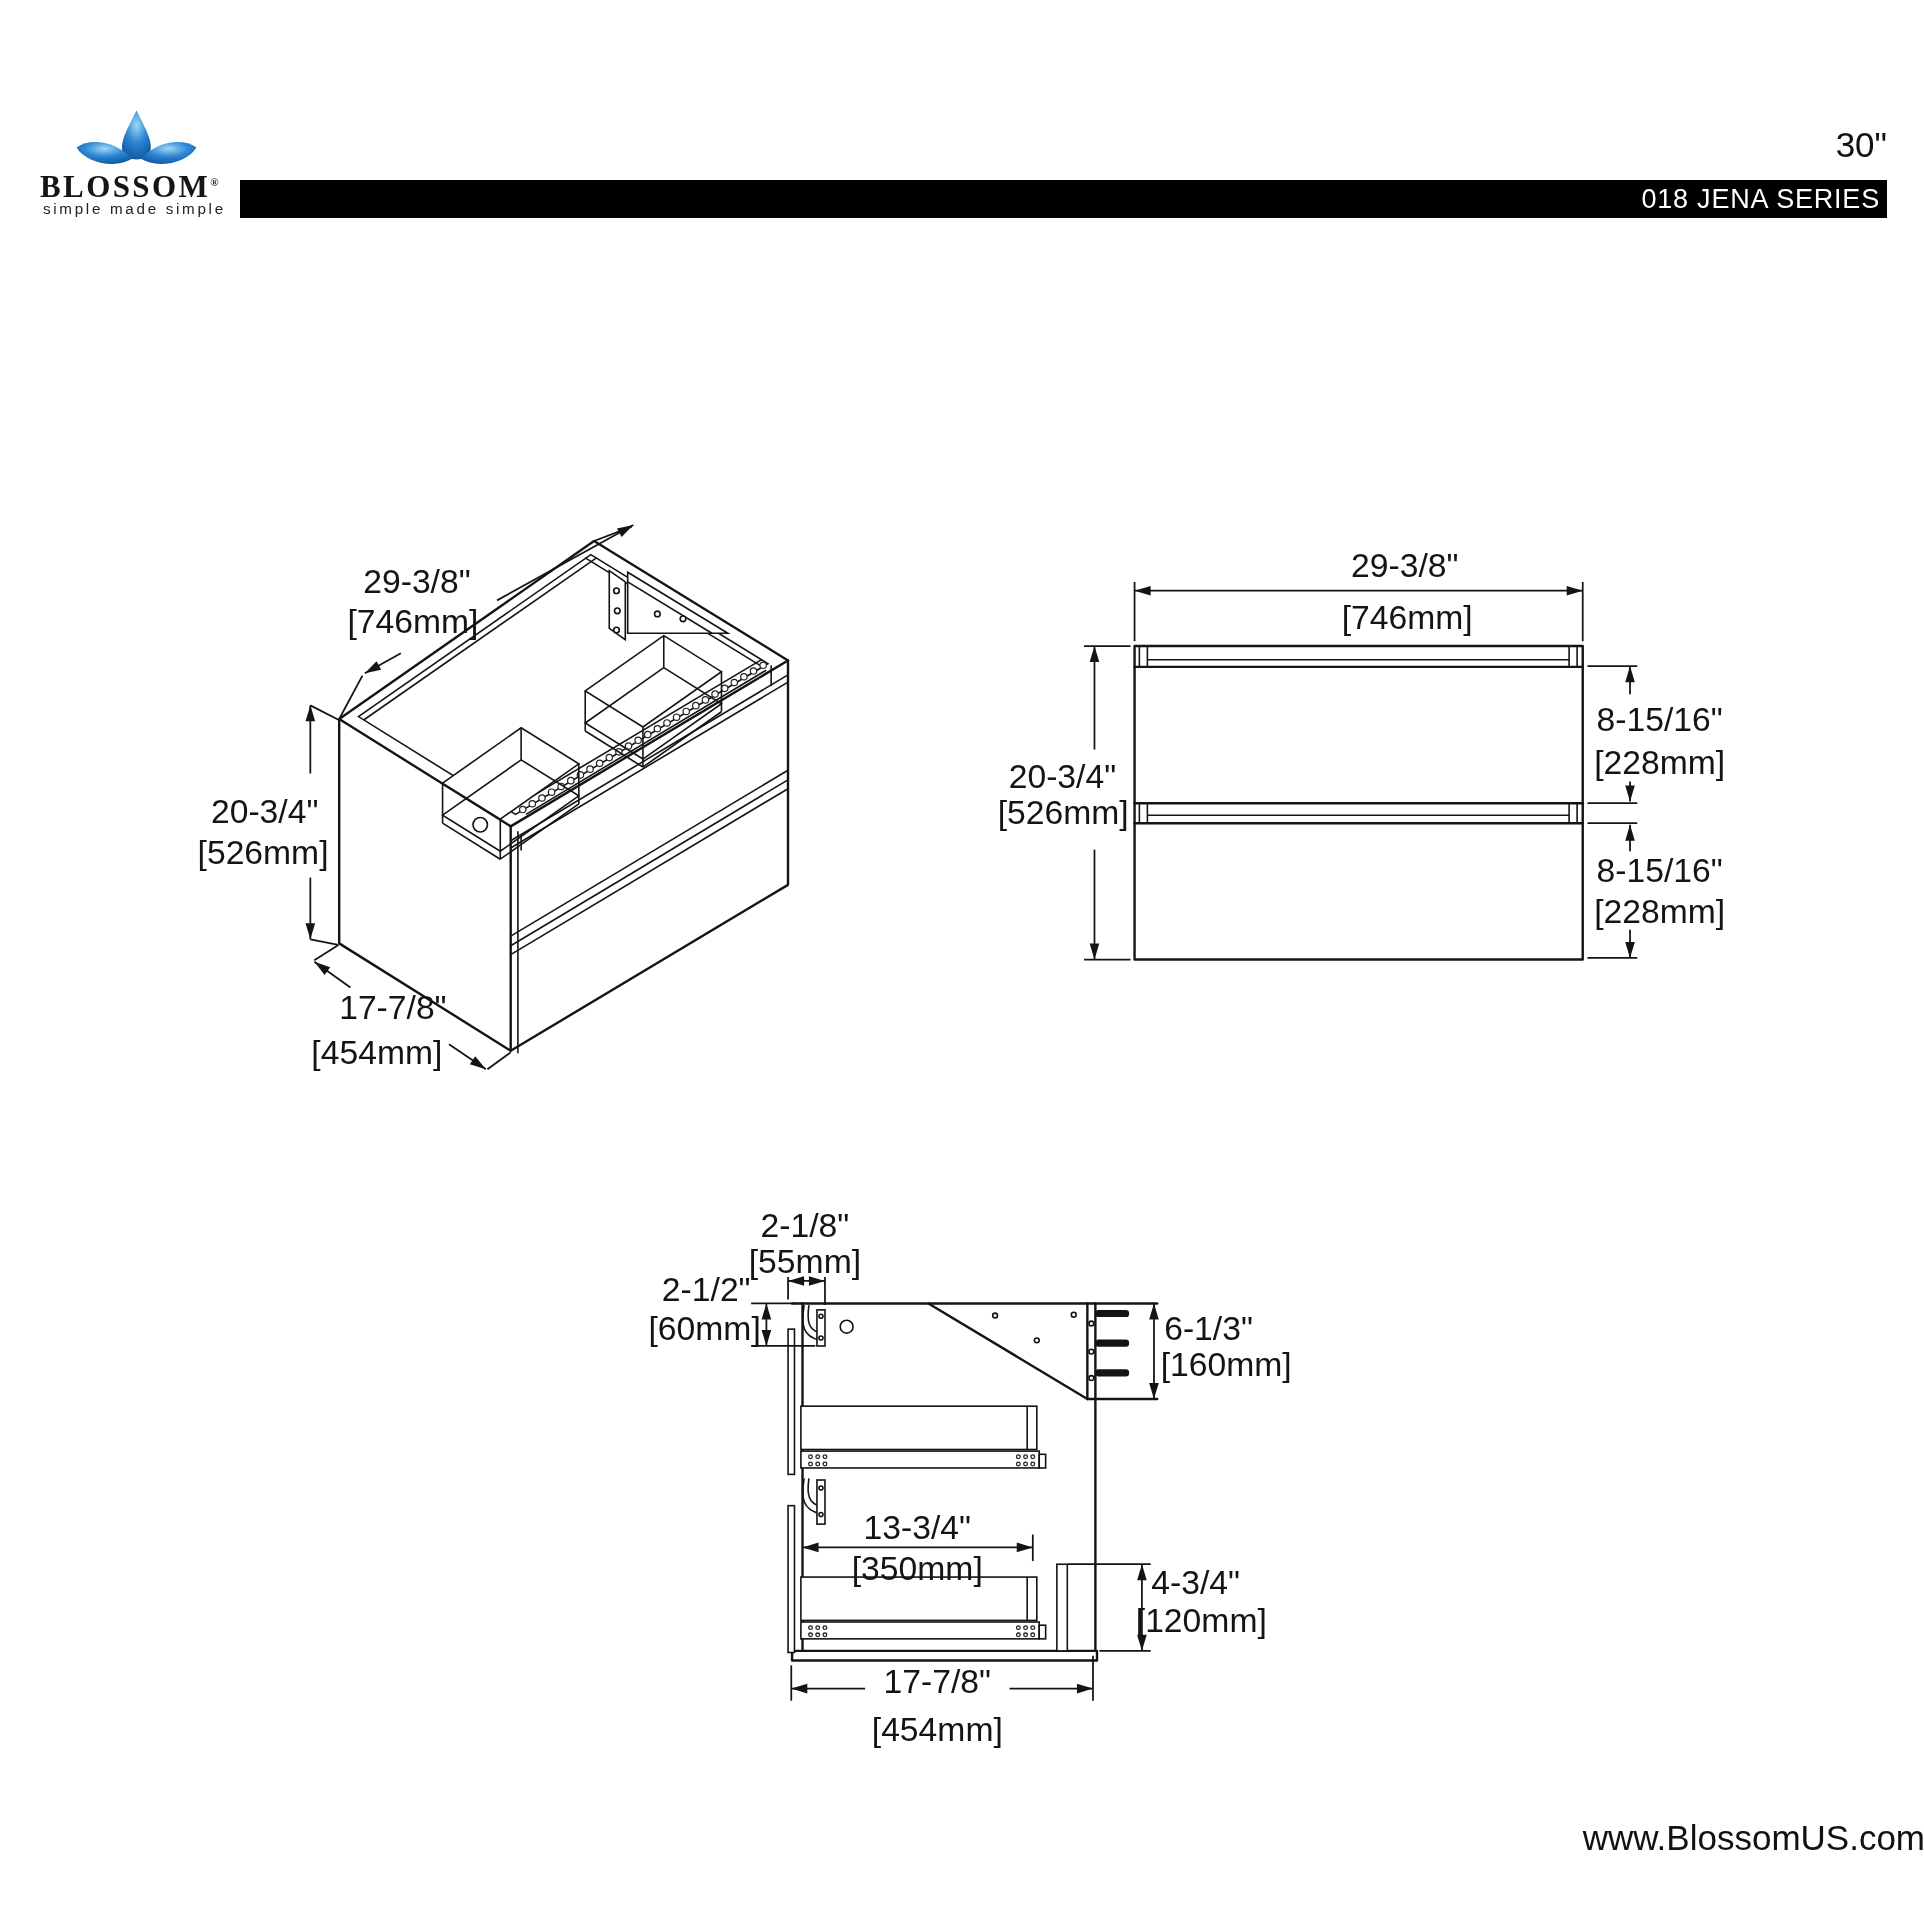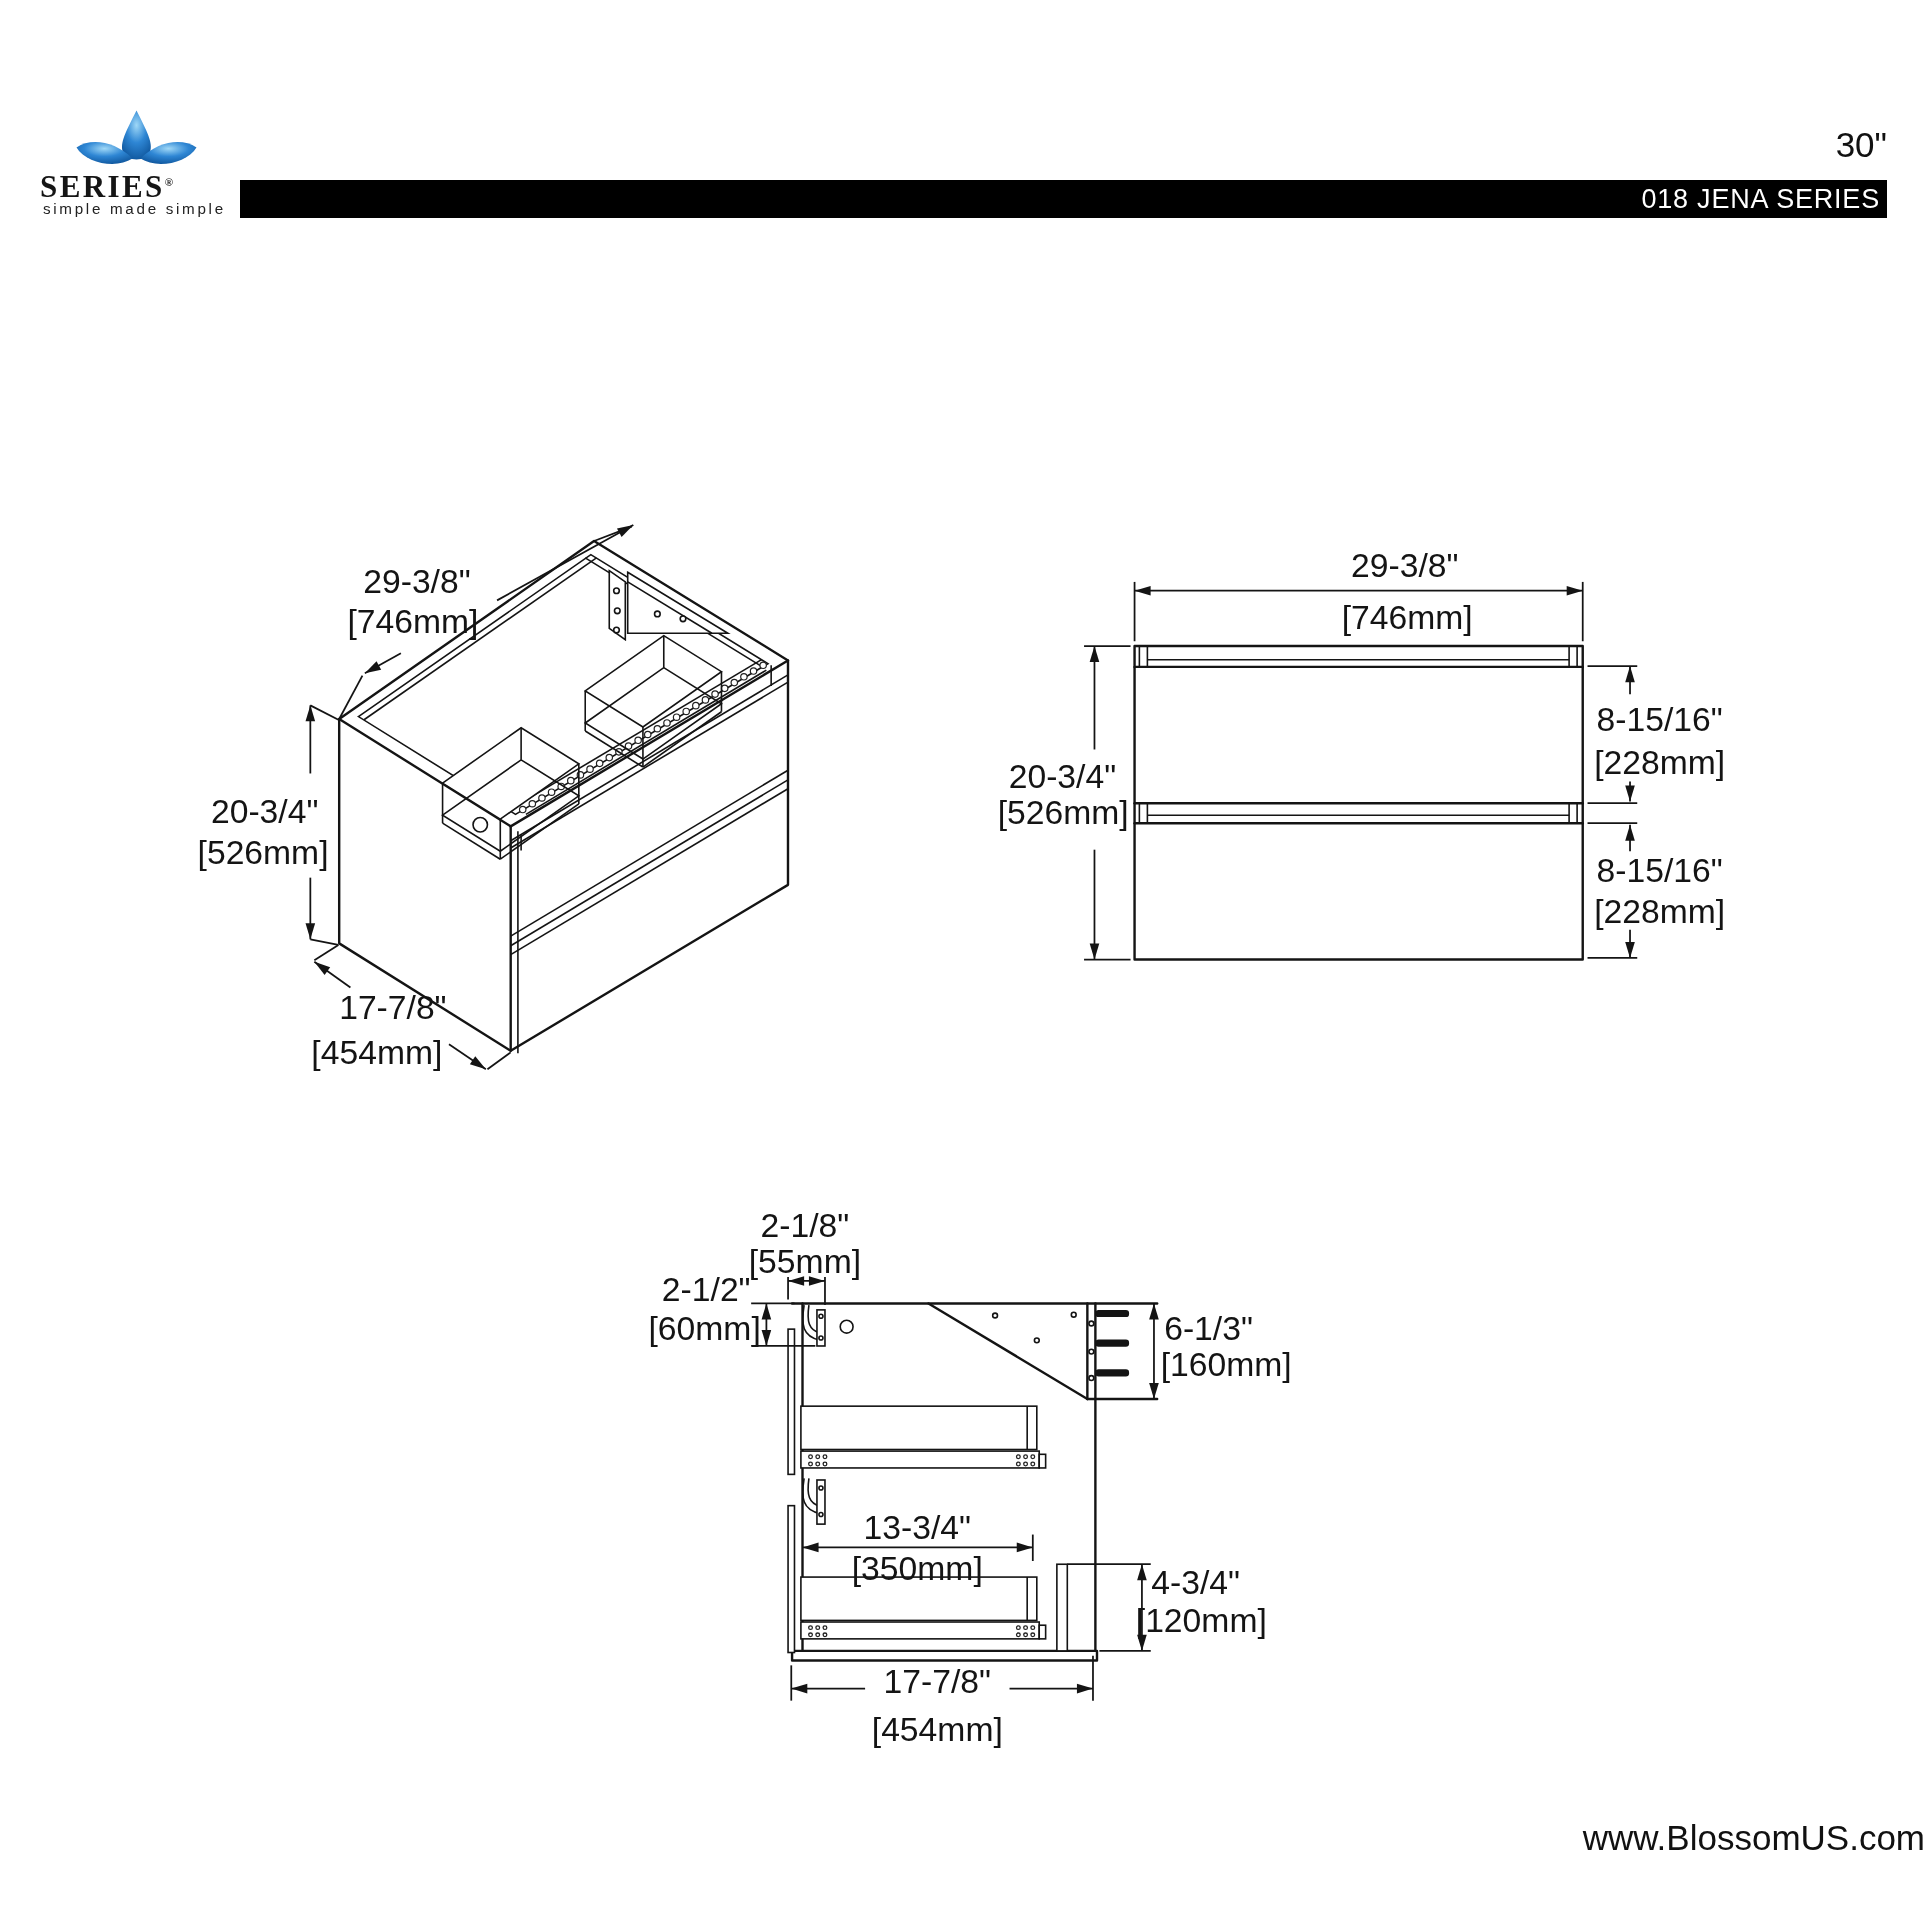--- a/index.html
+++ b/index.html
@@ -44,21 +44,21 @@
         <radialGradient id="lgrad" cx="50%" cy="30%" r="80%">
           <stop offset="0%" stop-color="#9fd8f7"></stop>
           <stop offset="45%" stop-color="#2e86d4"></stop>
           <stop offset="100%" stop-color="#0a4e93"></stop>
         </radialGradient>
       </defs>
       <path d="M130,12 C117,38 109,52 113,64 C117,76 143,76 147,64 C151,52 143,38 130,12 Z" fill="url(#lgrad)"></path>
       <path d="M125,72 C103,50 73,46 55,58 C67,78 105,85 125,72 Z" fill="url(#lgrad)"></path>
       <path d="M135,72 C157,50 187,46 205,58 C193,78 155,85 135,72 Z" fill="url(#lgrad)"></path>
     </svg>
-    <div class="brand-line"><span>SERIES</span><sup>®</sup></div>
+    <div class="brand-line"><span>BLOSSOM</span><sup>®</sup></div>
     <div class="tagline">simple made simple</div>
     <div class="size-label">30"</div>
     <div class="series-bar">018 JENA SERIES</div>
   </div>
 
   <svg class="view" style="left:96px; top:513px;" width="722" height="561" viewBox="120 640 900 700">
     <defs>
       <marker id="m-iso" viewBox="0 0 22 14" refX="21" refY="7" markerWidth="22" markerHeight="14" markerUnits="userSpaceOnUse" orient="auto-start-reverse">
         <path d="M1,1 L21,7 L1,13 Z" fill="#141414"></path>
       </marker>

